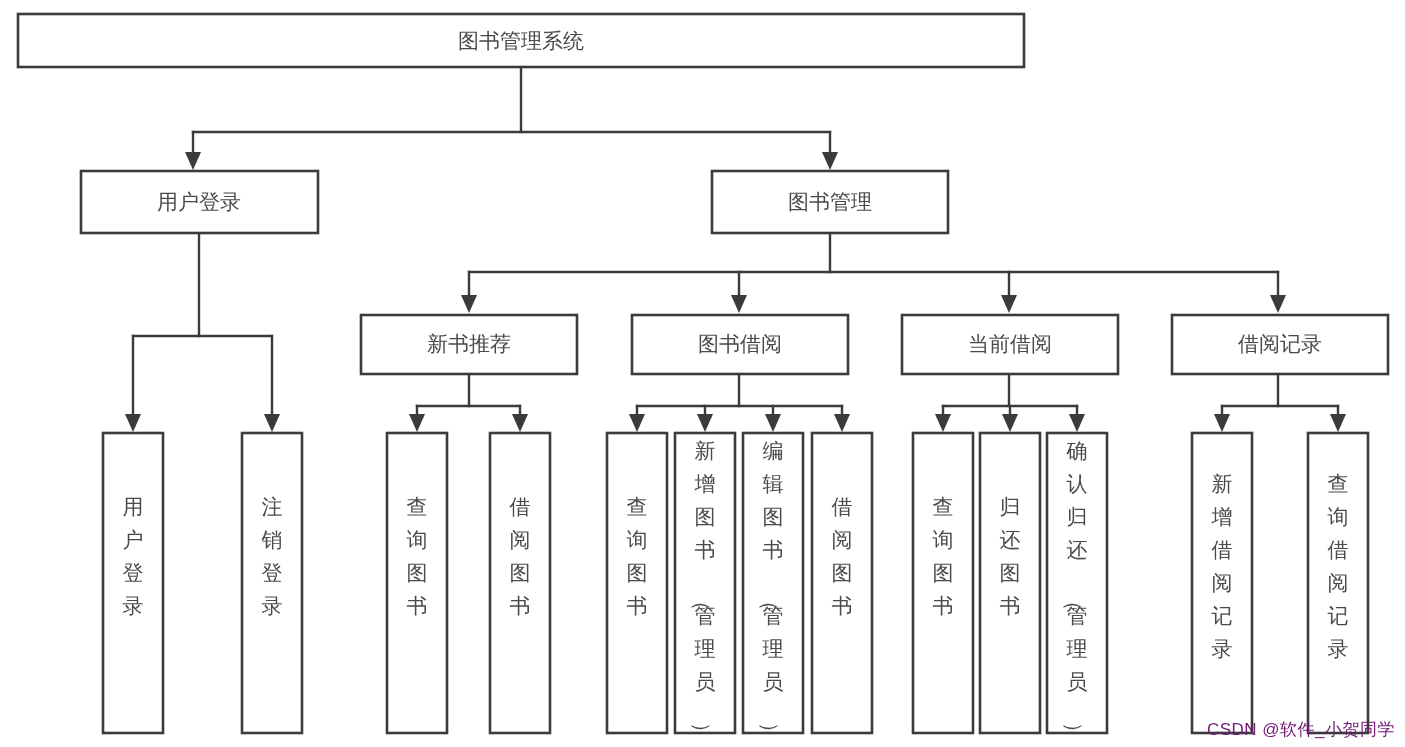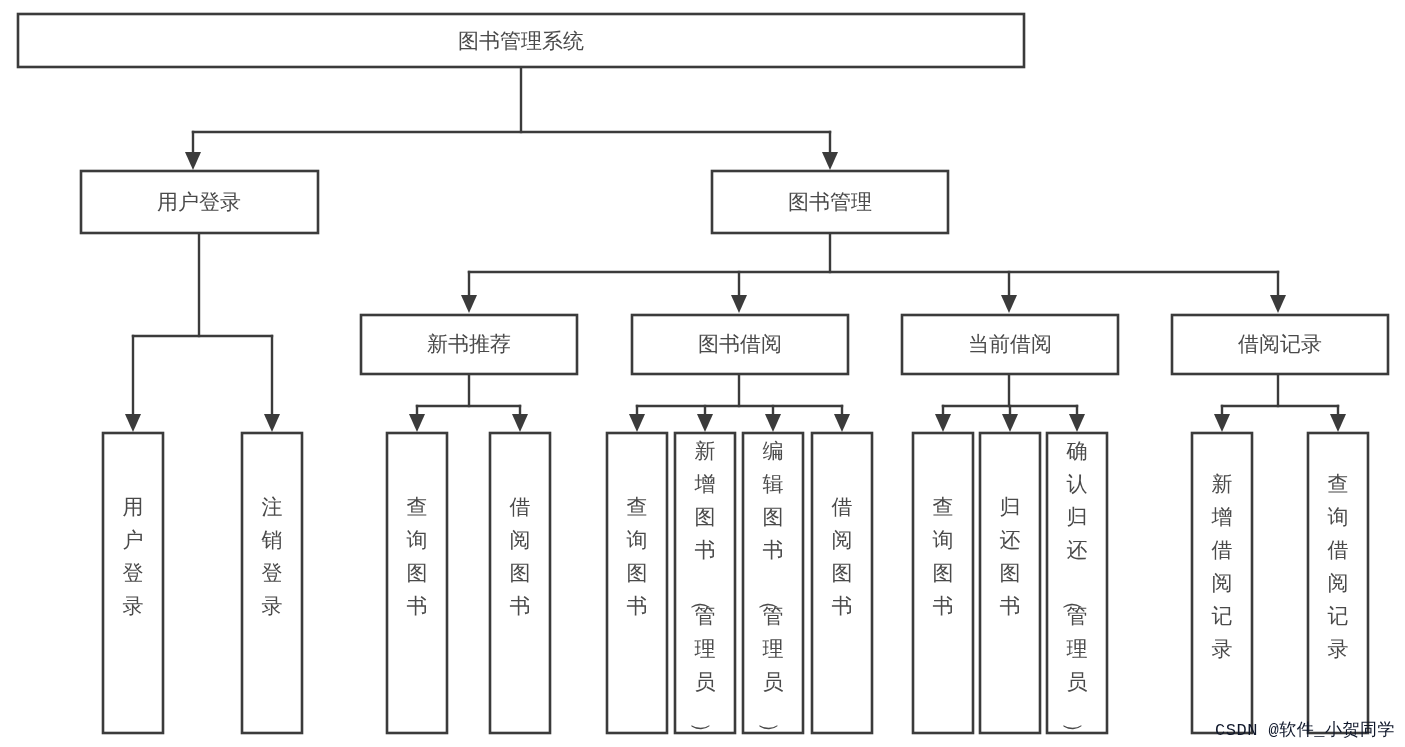--- a/index.html
+++ b/index.html
@@ -49,23 +49,23 @@
   .node-label-vert {
     fill: #4a4a4a;
     font-family: "Liberation Sans", "DejaVu Sans", sans-serif;
     font-size: 21px;
     text-anchor: middle;
   }
   .watermark {
     position: absolute;
     right: 10px;
     bottom: 6px;
-    color: #0f172a;
+    color: #701a75;
     font-size: 17px;
-    font-family: Liberation Mono, monospace;
+    font-family: Liberation Sans, sans-serif;
     letter-spacing: 0.5px;
     white-space: nowrap;
     user-select: none;
   }
 </style>
 </head>
 <body>
 
 <div id="stage">
 

